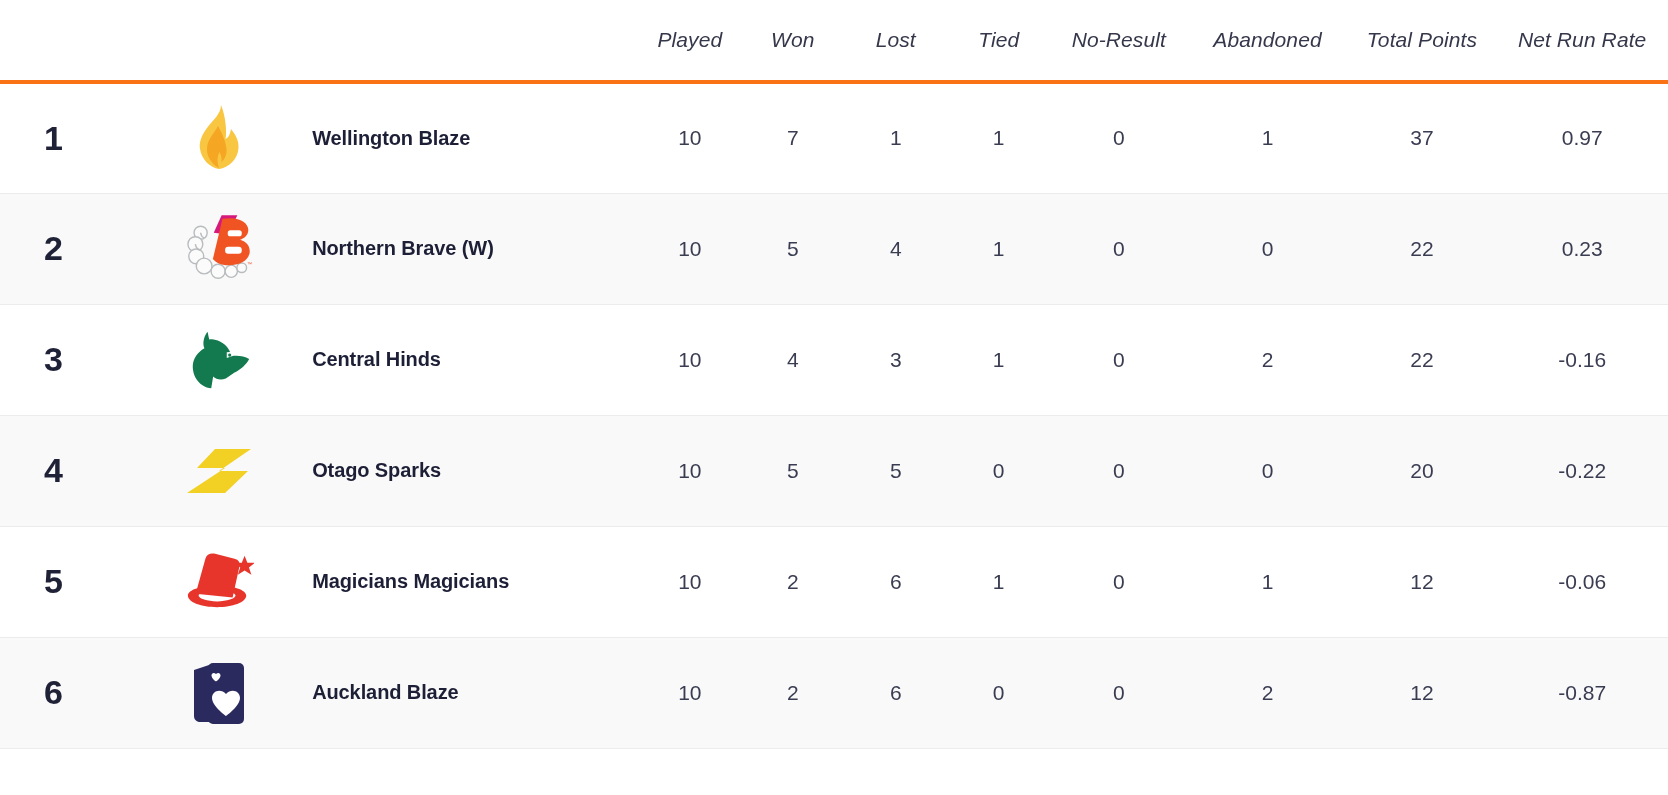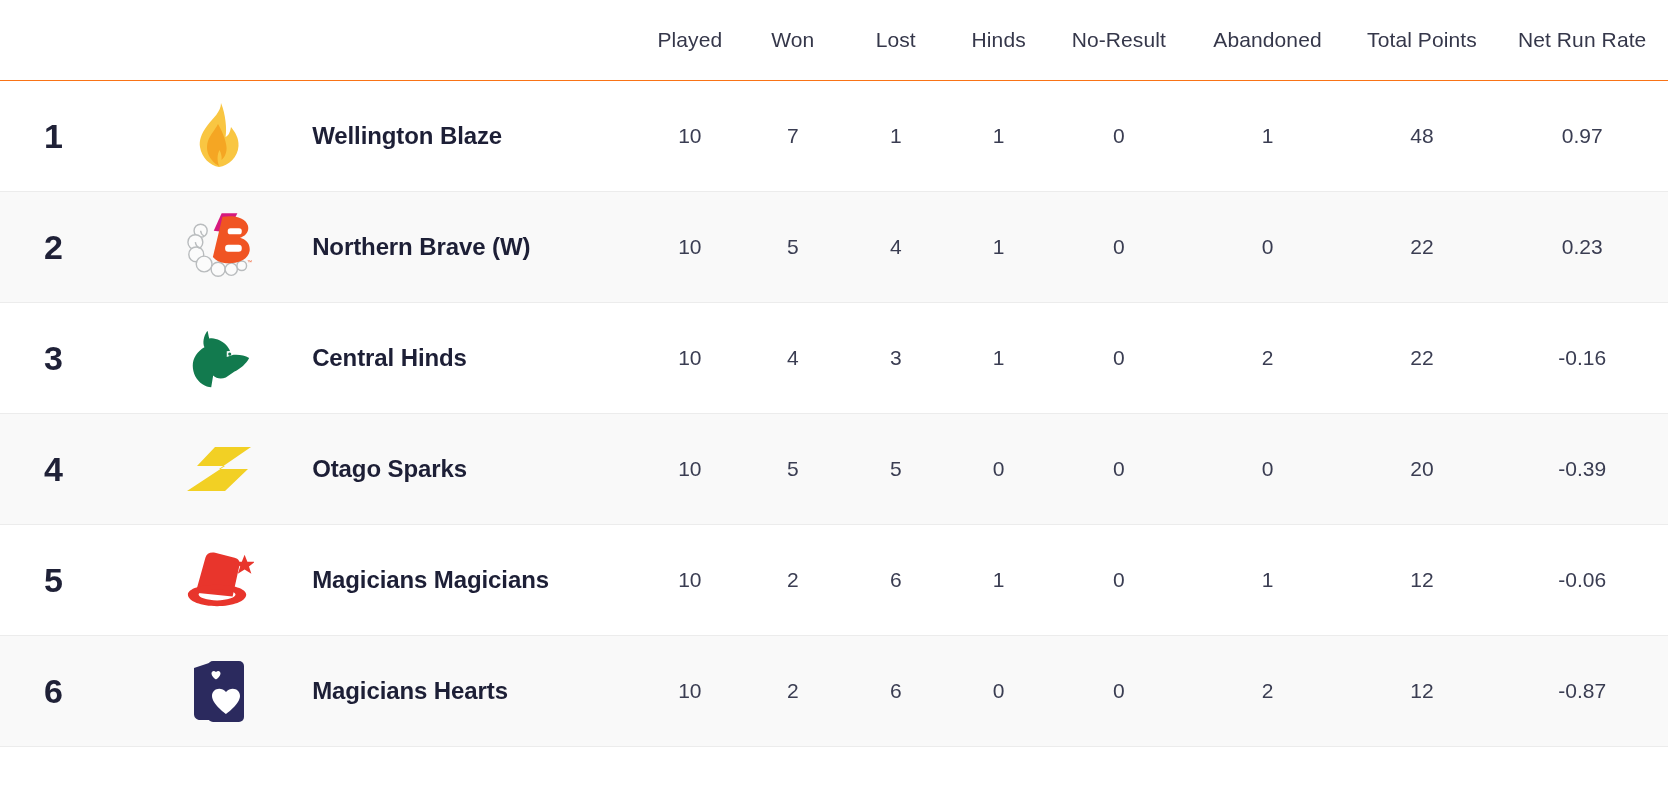--- a/index.html
+++ b/index.html
@@ -14,21 +14,22 @@
   .standings-table{
     width:1668px;
     border-collapse:collapse;
     table-layout:fixed;
   }
   .standings-table tr{ }
 
   
   thead tr{
     background:#ffffff;
-    border-bottom:1px solid #f97316;
+    border-bottom:4px solid #f97316;
+    font-style:italic;
   }
   thead th{
     font-weight:400;
     font-size:21px;
     color:#35374a;
     padding:0;
     height:80px;
     vertical-align:middle;
     text-align:center;
     white-space:nowrap;
@@ -70,21 +71,21 @@
     font-weight:700;
     color:#1f2137;
     letter-spacing:-0.5px;
   }
   td.cell-logo{
     text-align:center;
   }
   td.cell-team{
     text-align:left;
     padding-left:17px;
-    font-size:24px;
+    font-size:20px;
     font-weight:700;
     color:#1d1f36;
     letter-spacing:-0.1px;
     white-space:nowrap;
   }
 
   .logo-wrap{
     width:70px;height:70px;
     display:inline-flex;
     align-items:center;justify-content:center;
@@ -97,21 +98,21 @@
 
 <table class="standings-table">
   <thead>
     <tr>
       <th class="col-rank"></th>
       <th class="col-logo"></th>
       <th class="col-team"></th>
       <th class="col-stat">Played</th>
       <th class="col-stat">Won</th>
       <th class="col-stat">Lost</th>
-      <th class="col-stat">Hinds</th>
+      <th class="col-stat">Tied</th>
       <th class="col-nores">No-Result</th>
       <th class="col-aband">Abandoned</th>
       <th class="col-points">Total Points</th>
       <th class="col-nrr">Net Run Rate</th>
     </tr>
   </thead>
   <tbody id="table-body">
       <tr class="row-odd">
         <td class="cell-rank">1</td>
         <td class="cell-logo"><span class="logo-wrap">
@@ -120,21 +121,21 @@
               <path d="M27 22 C24 28 19 33 17 39 C15 45 16 52 20 57 C23 61 26 63 28 64 C26 58 26 53 28.5 48 C30 51 31 54 30.5 58 C34 55 36 50 35.5 45 C35 38 31 29 27 22 Z" fill="#f5a623"></path>
             </svg>
           </span></td>
         <td class="cell-team">Wellington Blaze</td>
         <td>10</td>
         <td>7</td>
         <td>1</td>
         <td>1</td>
         <td>0</td>
         <td>1</td>
-        <td>48</td>
+        <td>37</td>
         <td>0.97</td>
       </tr>
       <tr class="row-even">
         <td class="cell-rank">2</td>
         <td class="cell-logo"><span class="logo-wrap">
             <svg width="80" height="76" viewBox="0 0 80 76">
               <g fill="none" stroke="#b9bcbe" stroke-width="1.6">
                 <circle cx="19" cy="24" r="7.5" fill="#fbfbfb"></circle>
                 <circle cx="13" cy="37" r="8.5" fill="#fbfbfb"></circle>
                 <circle cx="14" cy="51" r="8.5" fill="#fbfbfb"></circle>
@@ -188,21 +189,21 @@
             </svg>
           </span></td>
         <td class="cell-team">Otago Sparks</td>
         <td>10</td>
         <td>5</td>
         <td>5</td>
         <td>0</td>
         <td>0</td>
         <td>0</td>
         <td>20</td>
-        <td>-0.39</td>
+        <td>-0.22</td>
       </tr>
       <tr class="row-odd">
         <td class="cell-rank">5</td>
         <td class="cell-logo"><span class="logo-wrap">
             <svg width="72" height="62" viewBox="0 0 72 62">
               <path d="M12 44 L22 8 C23 4 27 2 32 3 L52 8 C56 9 58 12 57 16 L50 48 Z" fill="#e8352c"></path>
               <path d="M4 46 C4 40 18 36 34 36 C50 36 64 40 64 46 C64 53 50 58 34 58 C18 58 4 53 4 46 Z M34 41 C24 41 15 43 15 46 C15 49 24 52 34 52 C44 52 53 49 53 46 C53 43 44 41 34 41 Z" fill="#e8352c"></path>
               <path d="M64 4 L67.5 13 L77 13 L69.5 19 L72.5 28 L64 22.5 L55.5 28 L58.5 19 L51 13 L60.5 13 Z" fill="#e8352c" transform="scale(0.82) translate(12,2)"></path>
             </svg>
           </span></td>
@@ -219,21 +220,21 @@
       <tr class="row-even">
         <td class="cell-rank">6</td>
         <td class="cell-logo"><span class="logo-wrap">
             <svg width="62" height="72" viewBox="0 0 62 72">
               <path d="M6 16 L24 10 L24 68 L12 68 C8.5 68 6 65.5 6 62 Z" fill="#2b2a5e"></path>
               <rect x="20" y="9" width="36" height="61" rx="5" fill="#2b2a5e"></rect>
               <path d="M28 20 C26 18 23.5 19 23.5 21.5 C23.5 24.5 28 27.5 28 27.5 C28 27.5 32.5 24.5 32.5 21.5 C32.5 19 30 18 28 20 Z" fill="#ffffff"></path>
               <path d="M38 40 C33 34 24 36.5 24 44 C24 52 38 62 38 62 C38 62 52 52 52 44 C52 36.5 43 34 38 40 Z" fill="#ffffff"></path>
             </svg>
           </span></td>
-        <td class="cell-team">Magicians Hearts</td>
+        <td class="cell-team">Auckland Blaze</td>
         <td>10</td>
         <td>2</td>
         <td>6</td>
         <td>0</td>
         <td>0</td>
         <td>2</td>
         <td>12</td>
         <td>-0.87</td>
       </tr>
     </tbody>

